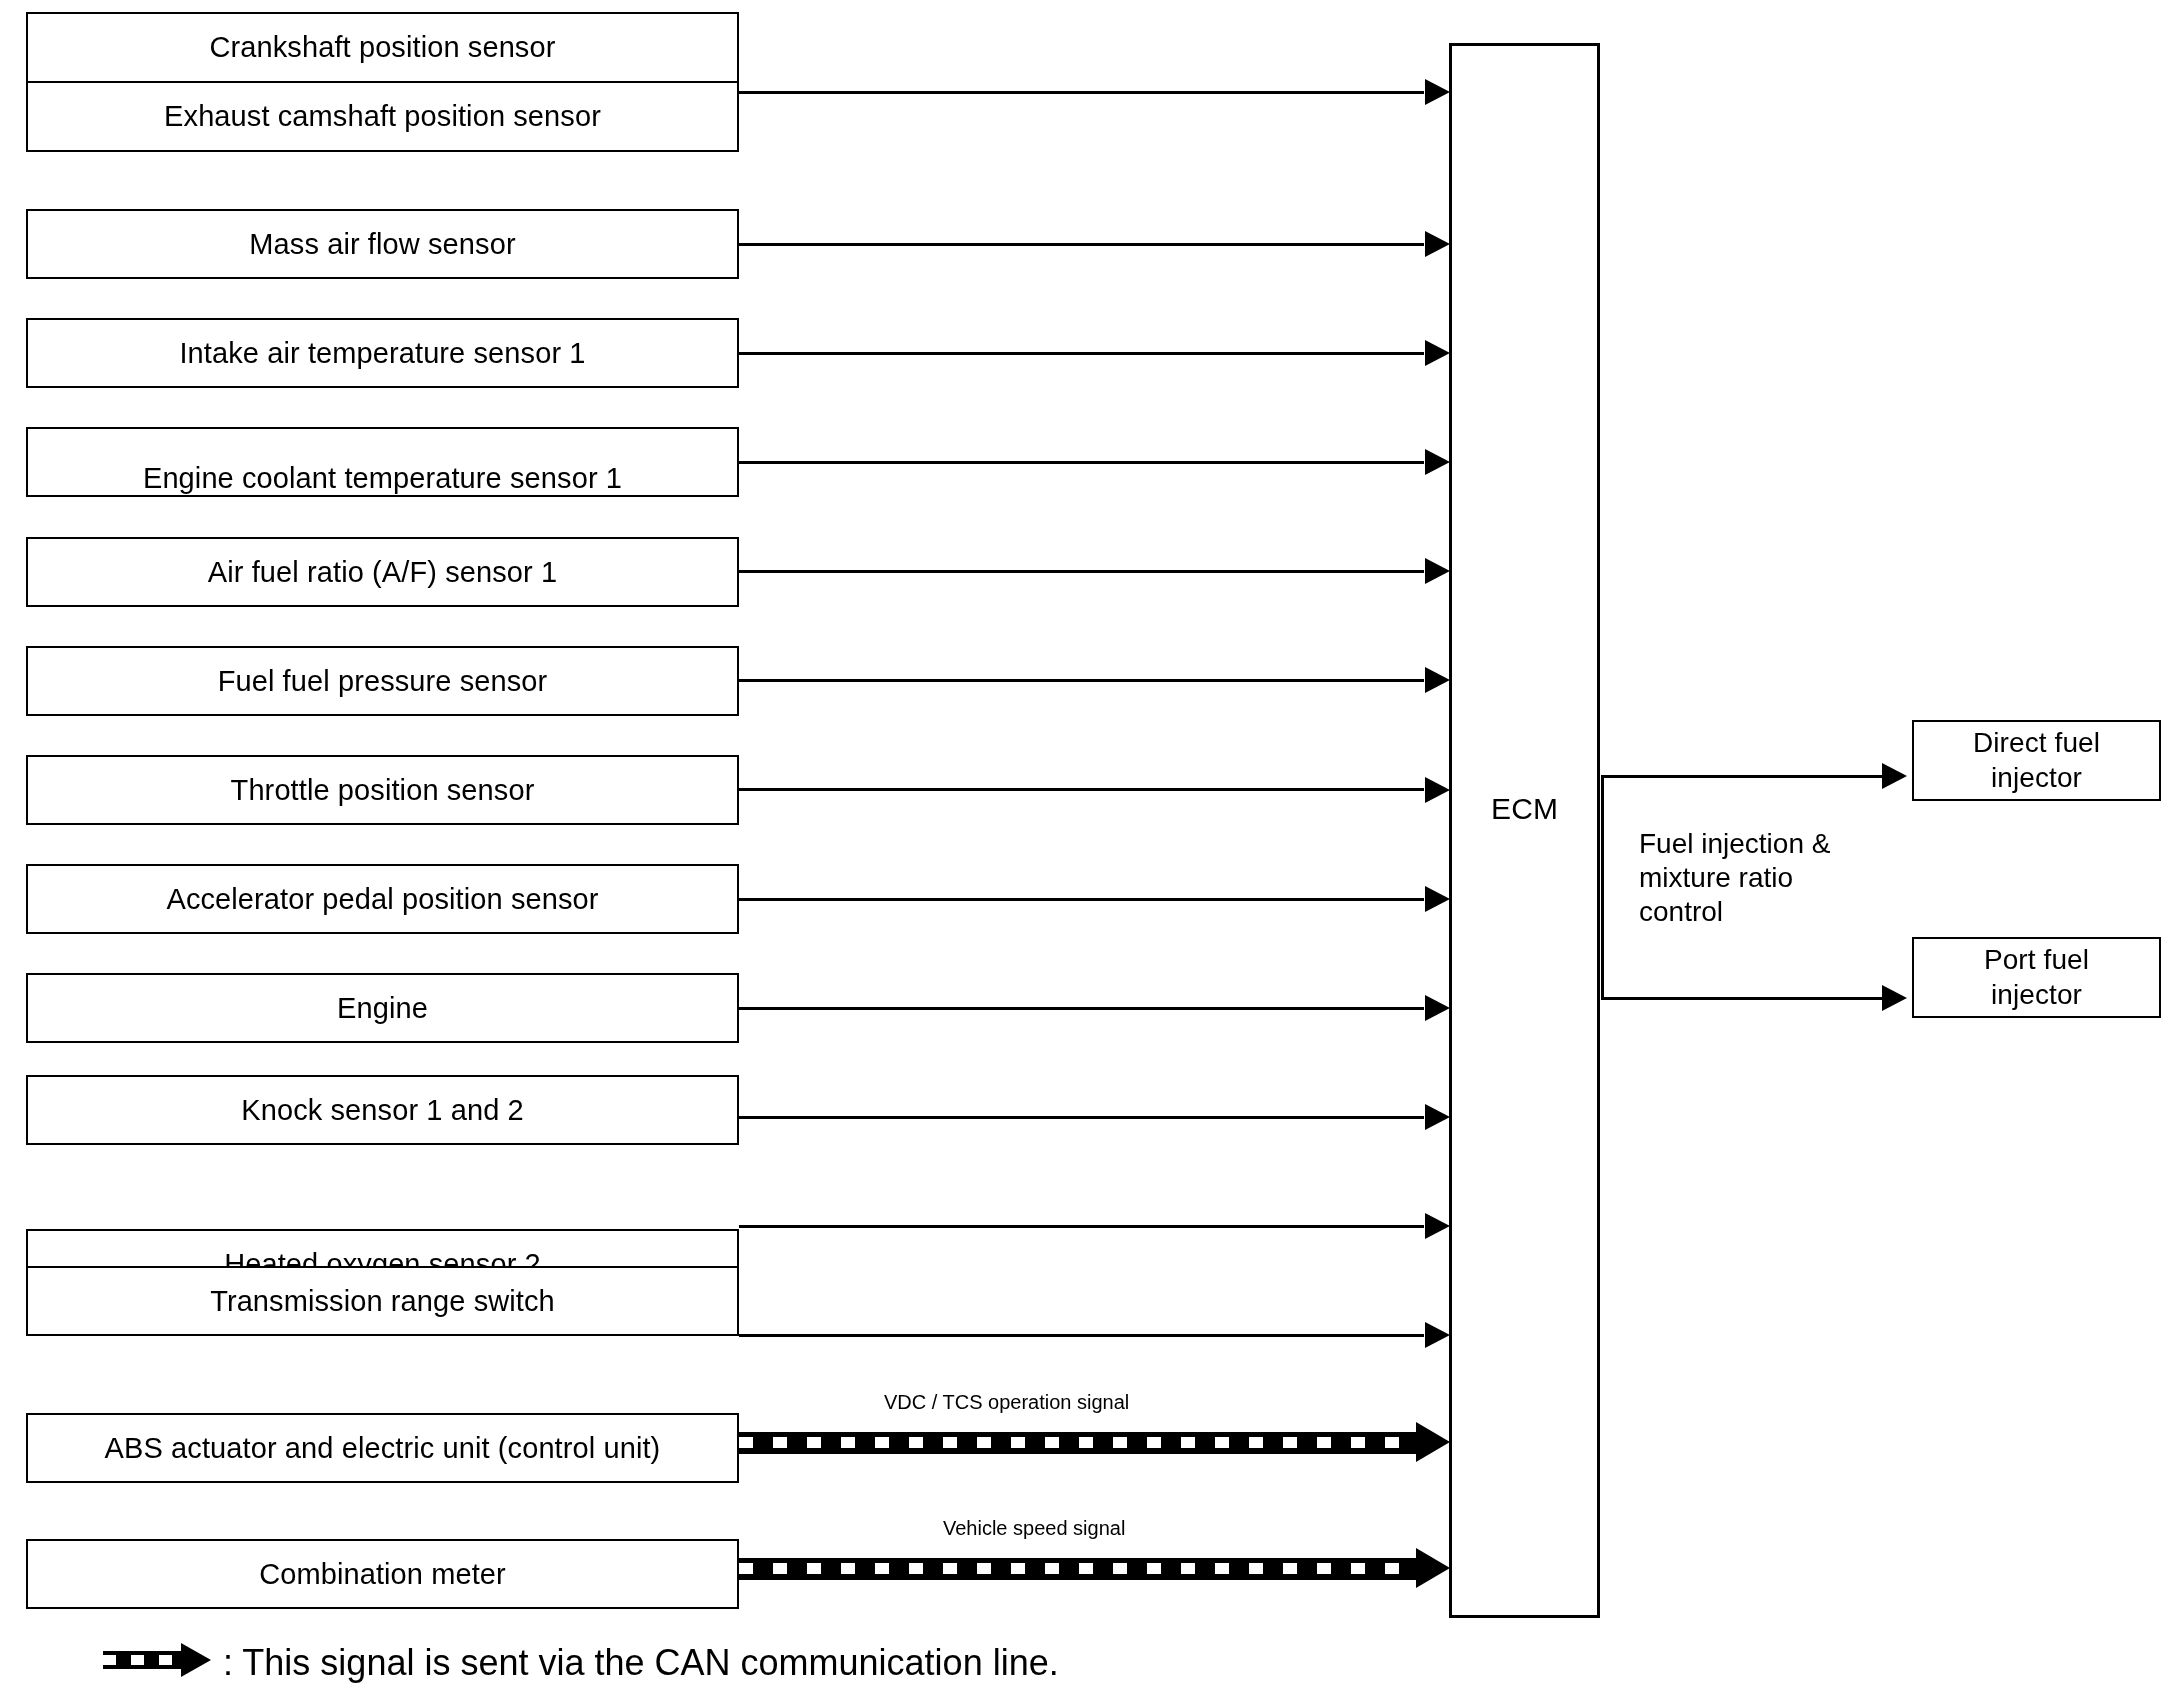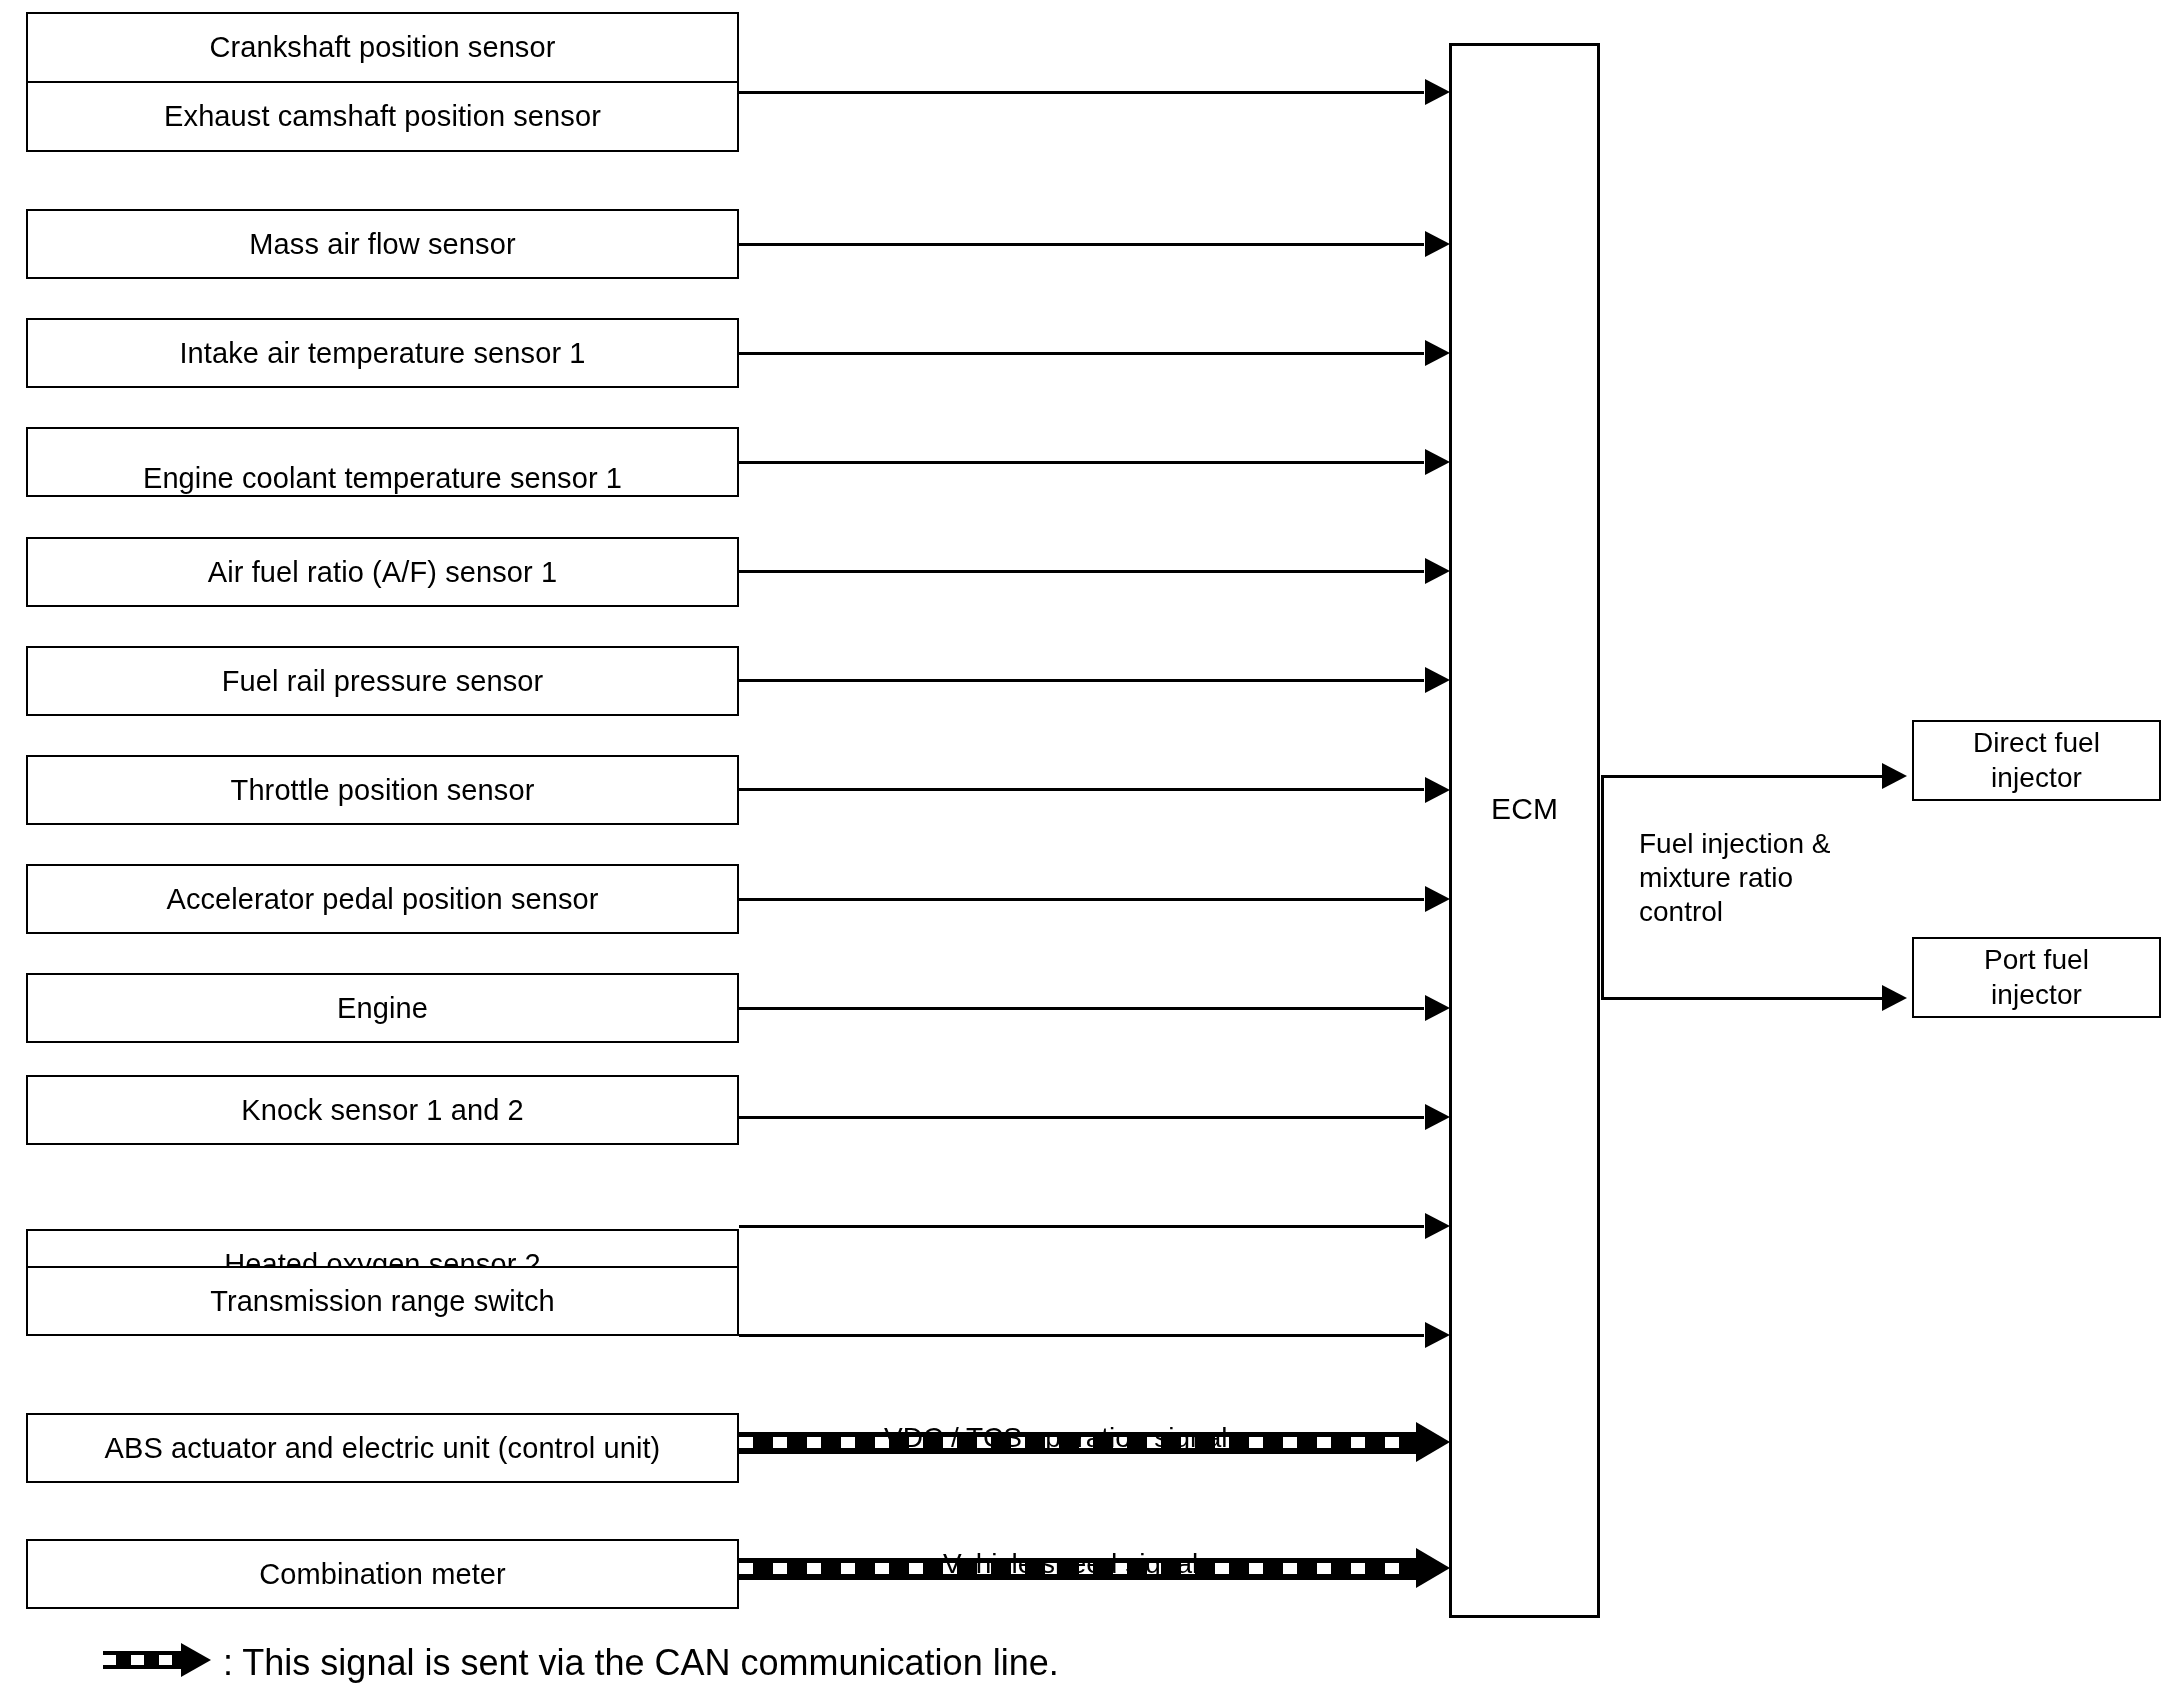--- a/index.html
+++ b/index.html
@@ -85,21 +85,21 @@
   }
 
   
   .label {
     position:absolute;
     color:#000000;
     font-size:28px;
     line-height:1.22;
     white-space:pre-line;
   }
-  .signal-label { font-size:28px;margin-top:31px; }
+  .signal-label { font-size:20px; }
   .legend-text  { font-size:36px;text-align:center; }
 
   
   .legend-arrow { position:absolute; height:18.4px; }
   .legend-shaft {
     position:absolute; left:0; top:0; height:18.4px; background:#000000;
   }
   .legend-dashes {
     position:absolute; left:0; top:4.3px; height:9.7px;
     background:
@@ -135,21 +135,21 @@
   <div class="box sensor-box" style="top:318px;">
     <span>Intake air temperature sensor 1</span>
   </div>
   <div class="box sensor-box" style="top:427px;align-items:flex-end;">
     <span>Engine coolant temperature sensor 1</span>
   </div>
   <div class="box sensor-box" style="top:537px;">
     <span>Air fuel ratio (A/F) sensor 1</span>
   </div>
   <div class="box sensor-box" style="top:646px;">
-    <span>Fuel rail pressure sensor</span>
+    <span>Fuel fuel pressure sensor</span>
   </div>
   <div class="box sensor-box" style="top:755px;">
     <span>Throttle position sensor</span>
   </div>
   <div class="box sensor-box" style="top:864px;">
     <span>Accelerator pedal position sensor</span>
   </div>
   <div class="box sensor-box" style="top:973px;">
     <span>Engine</span>
   </div>

